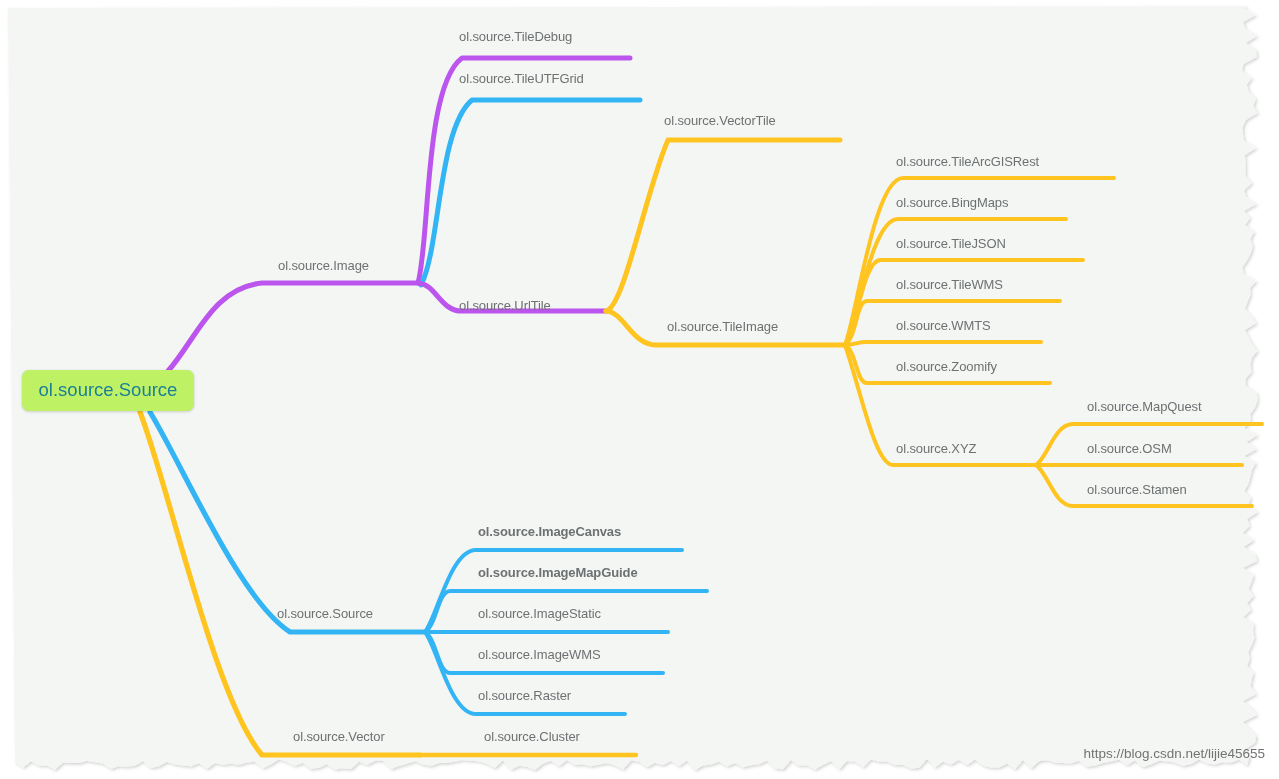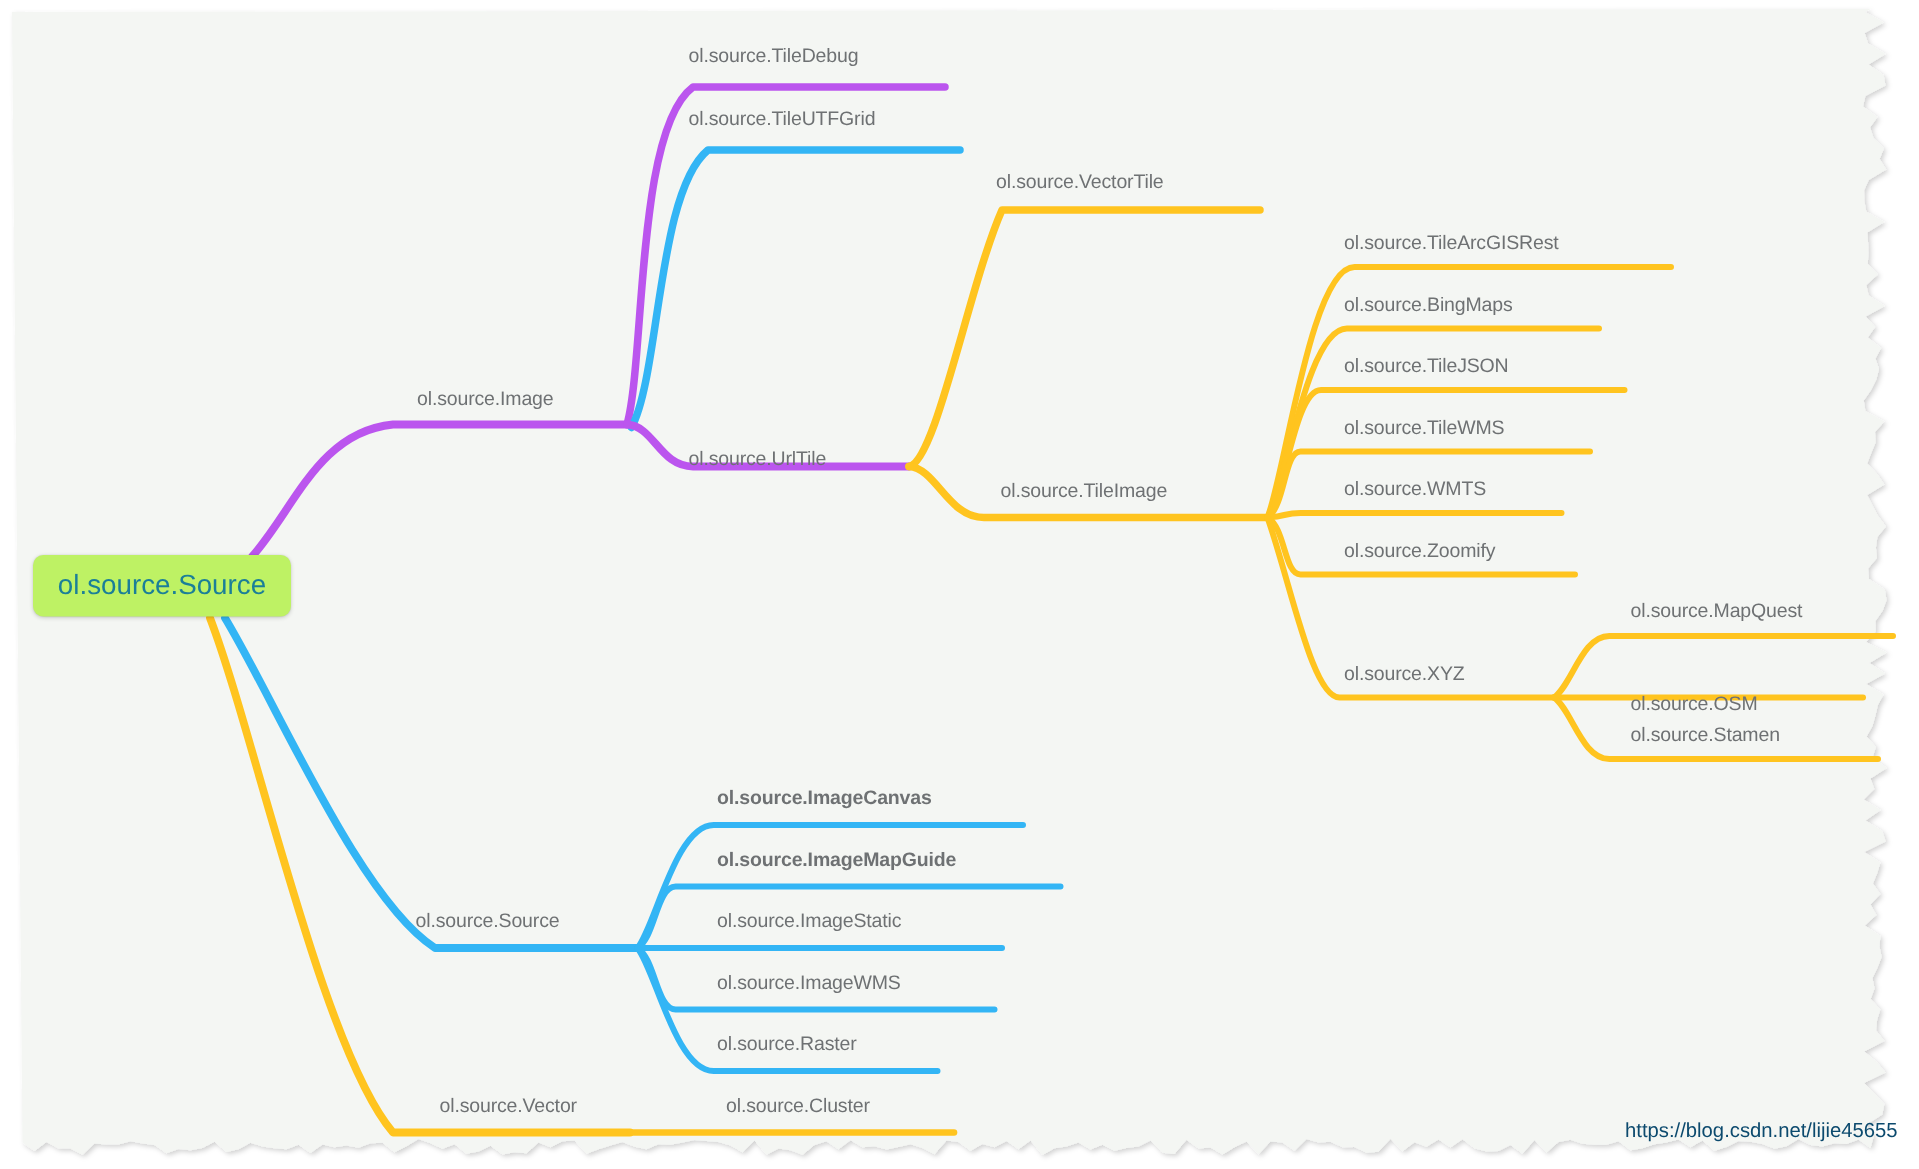--- a/index.html
+++ b/index.html
@@ -52,21 +52,21 @@
   #root-node .root-text {
     color: #1b7f98;
     font-size: 18.5px;
     line-height: 1;
     white-space: nowrap;
   }
   #watermark {
     position: absolute;
     right: 14px;
     bottom: 18px;
-    color: #0c4a6e;
+    color: #737373;
     font-size: 13.5px;
     white-space: nowrap;
     user-select: none;
   }
 </style>
 </head>
 <body>
 
 <div id="canvas-root">
 
@@ -122,21 +122,21 @@
   <div class="node-label" style="left:664px;  top:114px;">ol.source.VectorTile</div>
   <div class="node-label" style="left:667px;  top:320px;">ol.source.TileImage</div>
   <div class="node-label" style="left:896px;  top:155px;">ol.source.TileArcGISRest</div>
   <div class="node-label" style="left:896px;  top:196px;">ol.source.BingMaps</div>
   <div class="node-label" style="left:896px;  top:237px;">ol.source.TileJSON</div>
   <div class="node-label" style="left:896px;  top:278px;">ol.source.TileWMS</div>
   <div class="node-label" style="left:896px;  top:319px;">ol.source.WMTS</div>
   <div class="node-label" style="left:896px;  top:360px;">ol.source.Zoomify</div>
   <div class="node-label" style="left:896px;  top:442px;">ol.source.XYZ</div>
   <div class="node-label" style="left:1087px; top:400px;">ol.source.MapQuest</div>
-  <div class="node-label" style="left:1087px; top:442px;margin-top:20px;">ol.source.OSM</div>
+  <div class="node-label" style="left:1087px; top:442px;">ol.source.OSM</div>
   <div class="node-label" style="left:1087px; top:483px;">ol.source.Stamen</div>
   <div class="node-label" style="left:277px;  top:607px;">ol.source.Source</div>
   <div class="node-label" style="left:478px;  top:525px;font-weight:bold;">ol.source.ImageCanvas</div>
   <div class="node-label" style="left:478px;  top:566px;font-weight:bold;">ol.source.ImageMapGuide</div>
   <div class="node-label" style="left:478px;  top:607px;">ol.source.ImageStatic</div>
   <div class="node-label" style="left:478px;  top:648px;">ol.source.ImageWMS</div>
   <div class="node-label" style="left:478px;  top:689px;">ol.source.Raster</div>
   <div class="node-label" style="left:277px;  top:730px;margin-left:16px;">ol.source.Vector</div>
   <div class="node-label" style="left:484px;  top:730px;">ol.source.Cluster</div>
 

